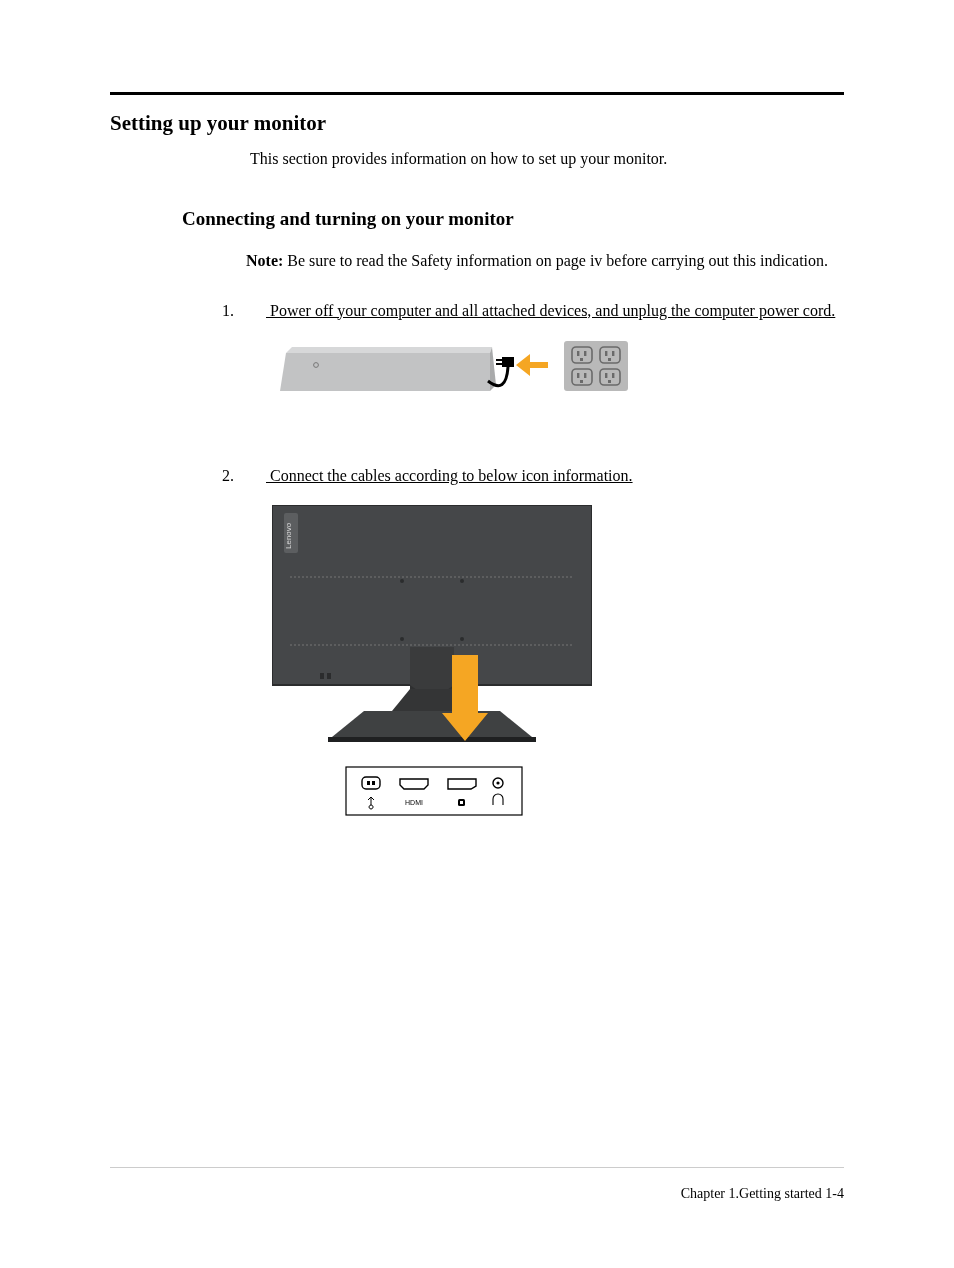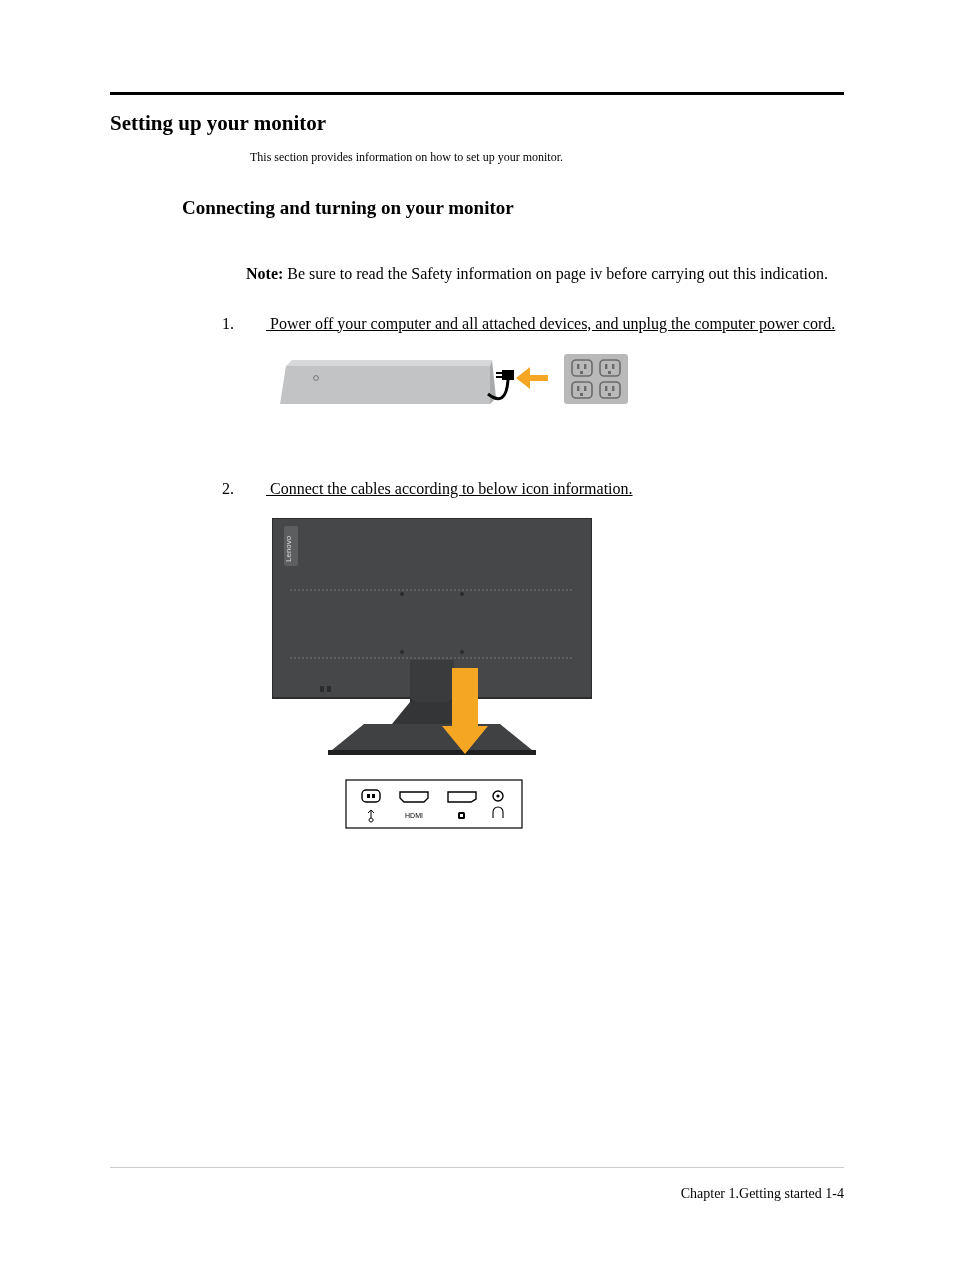--- a/index.html
+++ b/index.html
@@ -15,29 +15,29 @@
   .top-rule {
     border-top: 3px solid #000;
     margin-bottom: 16px;
   }
   .h1 {
     font-size: 21px;
     font-weight: bold;
     margin-bottom: 14px;
   }
   .intro {
-    font-size: 12px;
+    font-size: 16px;
     margin-left: 140px;
-    margin-bottom: 32px;
+    margin-bottom: 40px;
   }
   .h2 {
     font-size: 19px;
     font-weight: bold;
     margin-left: 72px;
-    margin-bottom: 44px;
+    margin-bottom: 20px;
   }
   .body-block {
     margin-left: 136px;
     font-size: 16px;
     line-height: 1.35;
     max-width: 620px;
   }
   .note-block { margin-bottom: 28px; }
   .note-label { font-weight: bold; }
   .step {

